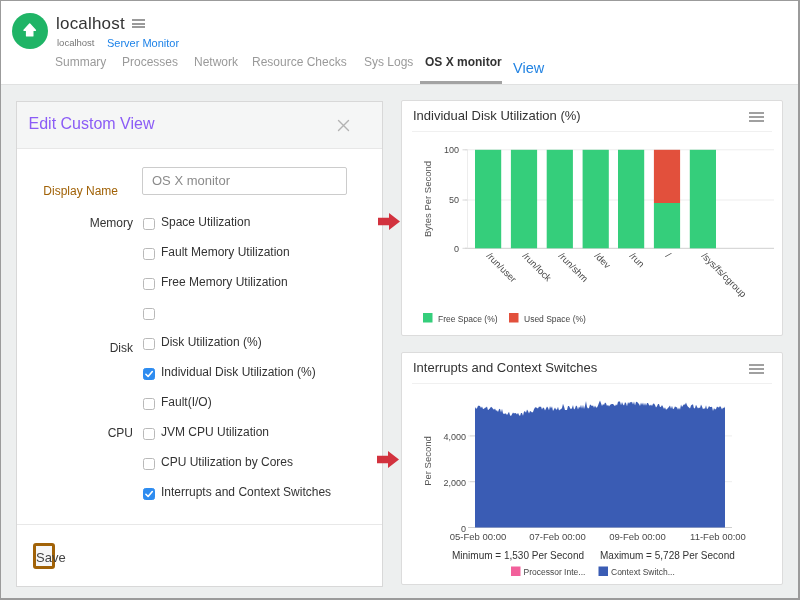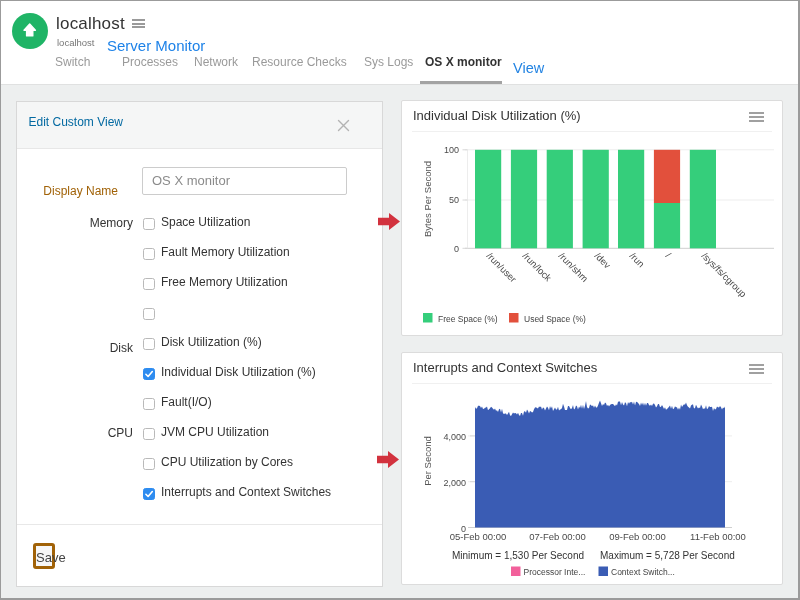--- a/index.html
+++ b/index.html
@@ -5,31 +5,31 @@
 *{margin:0;padding:0;box-sizing:border-box}
 html,body{width:800px;height:600px}
 body{font-family:"Liberation Sans",sans-serif;position:relative;background:#fff;overflow:hidden}
 .abs{position:absolute}
 #frame{position:absolute;left:0;top:0;width:800px;height:600px;border:1px solid #9b9b9b;border-right-width:2px;border-bottom-width:2px;z-index:50;pointer-events:none}
 #contentbg{position:absolute;left:1px;top:84px;width:797px;height:514px;background:#edefef;border-top:1px solid #e0e1e1}
 
 #avatar{left:12px;top:13px;width:36px;height:36px;border-radius:50%;background:#1fb466}
 #title{left:56px;top:13.7px;font-size:17px;color:#333;letter-spacing:0.2px}
 #crumb1{left:57px;top:37px;font-size:9.5px;color:#777}
-#crumb2{left:107px;top:36.5px;font-size:15px;color:#1d82e8}
+#crumb2{left:107px;top:36.5px;font-size:11px;color:#1d82e8}
 .hbar{position:absolute;left:0;background:#9a9a9a;height:2px;width:100%}
 #ham1{left:132px;top:19px;width:13px;height:9px}
 .tab{position:absolute;top:54.5px;font-size:12px;color:#9a9a9a}
 #tab-active{color:#333;font-weight:bold}
 #tab-more{font-size:14.5px;color:#2283e2;top:60px}
 #underline{left:420px;top:81px;width:82px;height:2.5px;background:#a3a3a3}
 
 #panel{left:16px;top:101px;width:367px;height:486px;background:#fff;border:1px solid #d8d8d8}
 #panel-h{left:0;top:0;width:100%;height:47px;background:#f5f6f6;border-bottom:1px solid #e7e7e7}
-#panel-title{left:11.5px;top:13px;font-size:12px;color:#0369a1}
+#panel-title{left:11.5px;top:13px;font-size:16px;color:#8b5cf6}
 #closex{left:320px;top:16px;width:13px;height:13px}
 .flabel{position:absolute;font-size:12px;color:#333;text-align:right;width:96px}
 #dn{left:5px;top:82px;color:#a16207}
 #ginput{left:125px;top:65px;width:205px;height:28px;border:1px solid #ccc;border-radius:2px;background:#fff;font-size:13px;color:#8b8b8b;line-height:26px;padding-left:9px}
 .cb{position:absolute;left:126px;width:12px;height:12px;border:1px solid #b9b9b9;border-radius:2.5px;background:#fff}
 .cbc{border-color:#2e8cf0;background:#2e8cf0}
 .cb svg{position:absolute;left:0;top:0;display:block}
 .cl{position:absolute;left:144px;font-size:12px;color:#333}
 #panel-f{left:0;top:422px;width:100%;height:64px;border-top:1px solid #e8e8e8}
 #savebtn{left:16px;top:17.5px;width:22px;height:26px;border:3px solid #a16207;border-radius:3px;background:#f7f7f7;font-size:13px;color:#444;text-align:center;line-height:24px}
@@ -54,21 +54,21 @@
     </svg>
 </div>
 <div id="title" class="abs">localhost</div>
 <div id="ham1" class="abs">
     <div class="hbar" style="top:0"></div>
     <div class="hbar" style="top:3.5px"></div>
     <div class="hbar" style="top:7px"></div>
   </div>
 <div id="crumb1" class="abs">localhost</div>
 <div id="crumb2" class="abs">Server Monitor</div>
-<div class="tab" style="left:55px">Switch</div>
+<div class="tab" style="left:55px">Summary</div>
 <div class="tab" style="left:122px">Processes</div>
 <div class="tab" style="left:194px">Network</div>
 <div class="tab" style="left:252px">Resource Checks</div>
 <div class="tab" style="left:364px">Sys Logs</div>
 <div class="tab" id="tab-active" style="left:425px">OS X monitor</div>
 <div class="tab" id="tab-more" style="left:513px">View</div>
 <div id="underline" class="abs"></div>
 
 <div id="panel" class="abs">
   <div id="panel-h" class="abs"></div>

